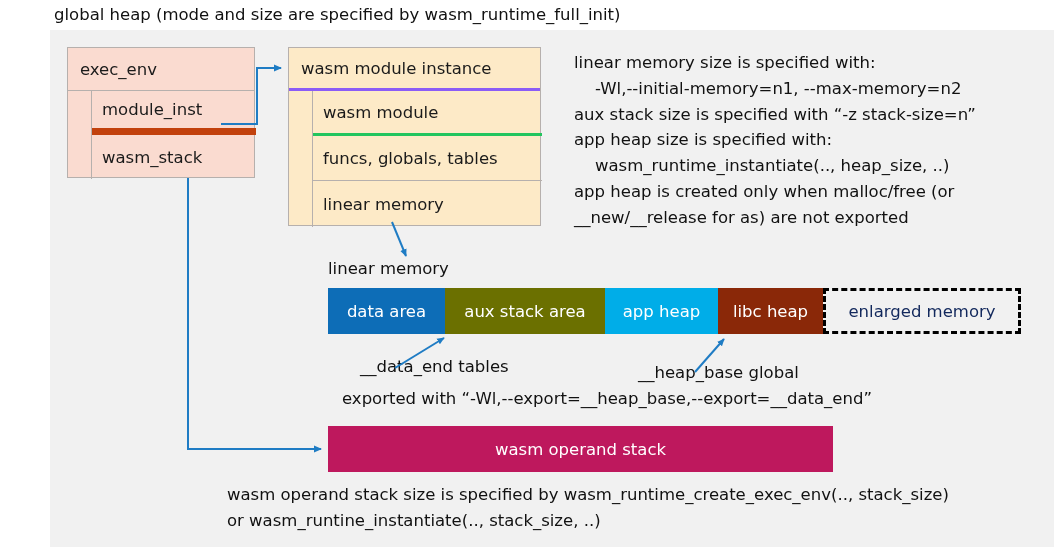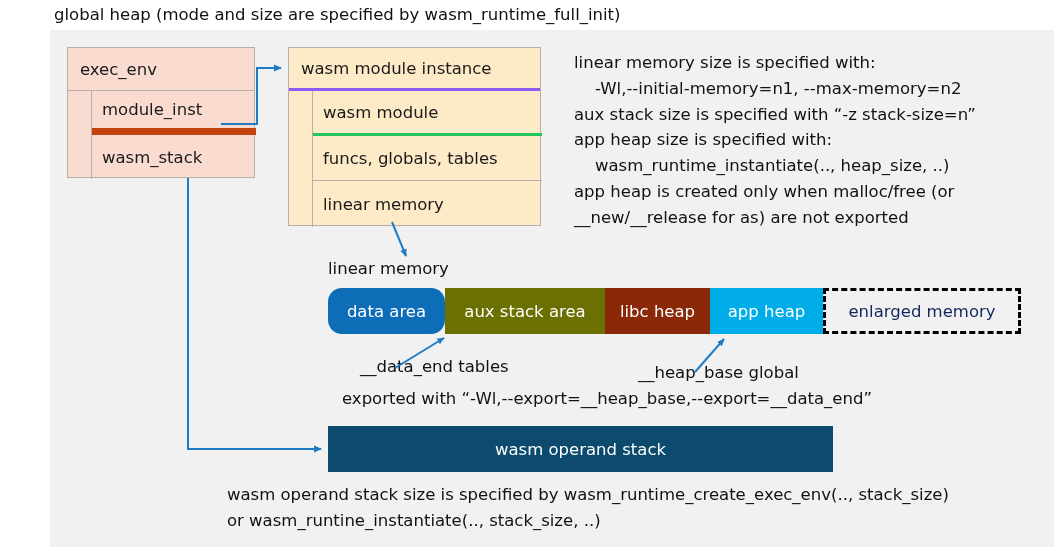--- a/index.html
+++ b/index.html
@@ -77,21 +77,21 @@
     font-size:16.5px;color:#111111;white-space:nowrap;
   }
 
   
   #membar{position:absolute;left:288px;top:288px;height:46px;display:flex;}
   .seg{
     height:46px;box-sizing:border-box;
     display:flex;align-items:center;justify-content:center;
     color:#ffffff;font-size:16.5px;white-space:nowrap;
   }
-  #seg-data{width:117px;background:#0d6db7;border-radius:14px;}
+  #seg-data{width:117px;background:#0d6db7;}
   #seg-aux{width:160px;background:#6b7000;}
   #seg-app{width:113px;background:#00ade8;}
   #seg-libc{width:105px;background:#8a2808;}
   #seg-enl{width:198px;background:#f1f1f1;color:#12285c;
      border:3px dashed #000000;}
 
   
   #ann-dataend{position:absolute;left:320px;top:357px;
      font-size:16.5px;white-space:nowrap;color:#111;}
   #ann-heapbase{position:absolute;left:598px;top:363px;
@@ -160,30 +160,30 @@
 app heap size is specified with:
     wasm_runtime_instantiate(.., heap_size, ..)
 app heap is created only when malloc/free (or
 __new/__release for as) are not exported</div>
 
   <div id="linmem-label">linear memory</div>
 
   <div id="membar">
     <div class="seg" id="seg-data" style="width: 117px; background: rgb(13, 109, 183); color: rgb(255, 255, 255);">data area</div>
     <div class="seg" id="seg-aux" style="width: 160px; background: rgb(107, 112, 0); color: rgb(255, 255, 255);">aux stack area</div>
+    <div class="seg" id="seg-app" style="width: 113px; background: rgb(0, 173, 232); color: rgb(255, 255, 255);">app heap</div>
     <div class="seg" id="seg-libc" style="width: 105px; background: rgb(138, 40, 8); color: rgb(255, 255, 255);">libc heap</div>
-    <div class="seg" id="seg-app" style="width: 113px; background: rgb(0, 173, 232); color: rgb(255, 255, 255);">app heap</div>
     <div class="seg" id="seg-enl" style="width: 198px; background: rgb(241, 241, 241); color: rgb(18, 40, 92);">enlarged memory</div>
   </div>
 
   <div id="ann-dataend">__data_end tables</div>
   <div id="ann-heapbase">__heap_base global</div>
   <div id="ann-exported">exported with “-Wl,--export=__heap_base,--export=__data_end”</div>
 
-  <div id="opstack" style="background: #0c4a6e;">wasm operand stack</div>
+  <div id="opstack" style="background: #be185d;">wasm operand stack</div>
 
   <div id="footer">wasm operand stack size is specified by wasm_runtime_create_exec_env(.., stack_size)
 or wasm_runtine_instantiate(.., stack_size, ..)</div>
 
   <svg class="overlay">
     <defs>
       <marker id="ah" markerWidth="9" markerHeight="9" refX="7.5" refY="4.5" orient="auto" markerUnits="userSpaceOnUse">
         <path d="M0,0.8 L8.5,4.5 L0,8.2 z" fill="#1f7cc4"></path>
       </marker>
       <marker id="ahs" markerWidth="8" markerHeight="8" refX="6.8" refY="4" orient="auto" markerUnits="userSpaceOnUse">

